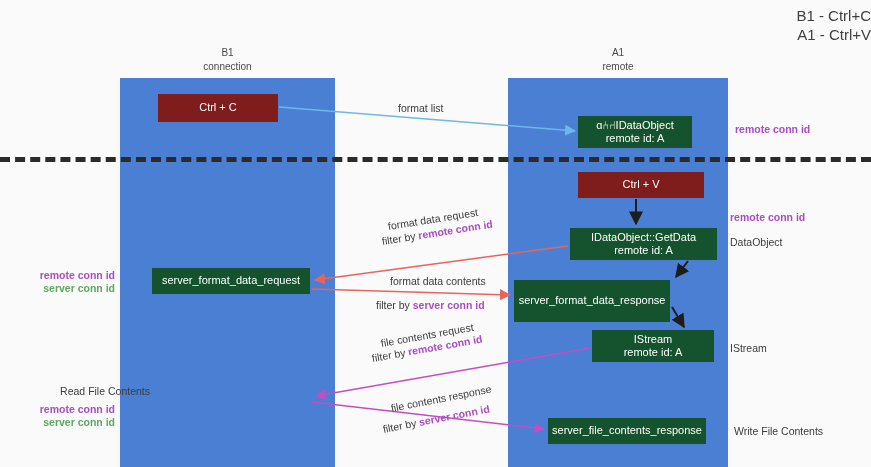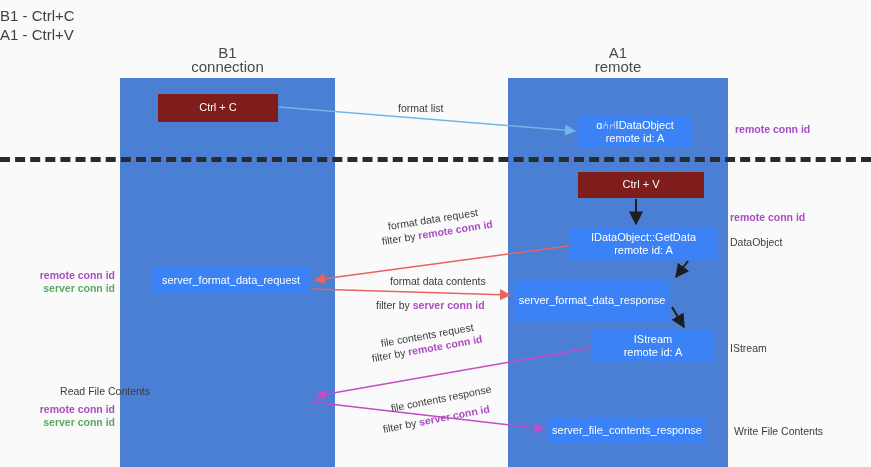--- a/index.html
+++ b/index.html
@@ -13,38 +13,38 @@
   #stage{position:relative;width:871px;height:467px;}
 
   
   .lane{position:absolute;background:#4a7fd4;}
   #lane-b1{left:120px;top:78px;width:215px;height:389px;}
   #lane-a1{left:508px;top:78px;width:220px;height:389px;}
 
   
   #doc-title{
     position:absolute;left:0;top:6px;width:871px;
-    text-align:left;font-size:15px;line-height:19px;color:#3f3f3f;
+    text-align:right;font-size:15px;line-height:19px;color:#3f3f3f;
     white-space:pre-line;
   }
   .lane-head{
-    position:absolute;text-align:center;font-size:15px;
+    position:absolute;text-align:center;font-size:10px;
     line-height:14px;color:#4a4a4a;white-space:pre-line;
   }
   #head-b1{left:120px;top:46px;width:215px;}
   #head-a1{left:508px;top:46px;width:220px;}
 
   
   .box{
     position:absolute;box-sizing:border-box;
     display:flex;flex-direction:column;align-items:center;justify-content:center;
     color:#ffffff;font-size:11px;line-height:13.5px;text-align:center;
     white-space:pre-line;padding:2px 4px;
   }
-  .box.orange{background:#3b82f6;}
+  .box.orange{background:#14532d;}
   .box.green{background:#7f1d1d;}
 
   #box-ctrlc{left:158px;top:94px;width:120px;height:28px;}
   #box-idataobject{left:578px;top:116px;width:114px;height:32px;}
   #box-ctrlv{left:578px;top:172px;width:126px;height:26px;}
   #box-getdata{left:570px;top:228px;width:147px;height:32px;}
   #box-fmt-req{left:152px;top:268px;width:158px;height:26px;}
   #box-fmt-resp{left:514px;top:280px;width:156px;height:42px;}
   #box-istream{left:592px;top:330px;width:122px;height:32px;}
   #box-file-req{left:150px;top:384px;width:160px;height:26px;}

